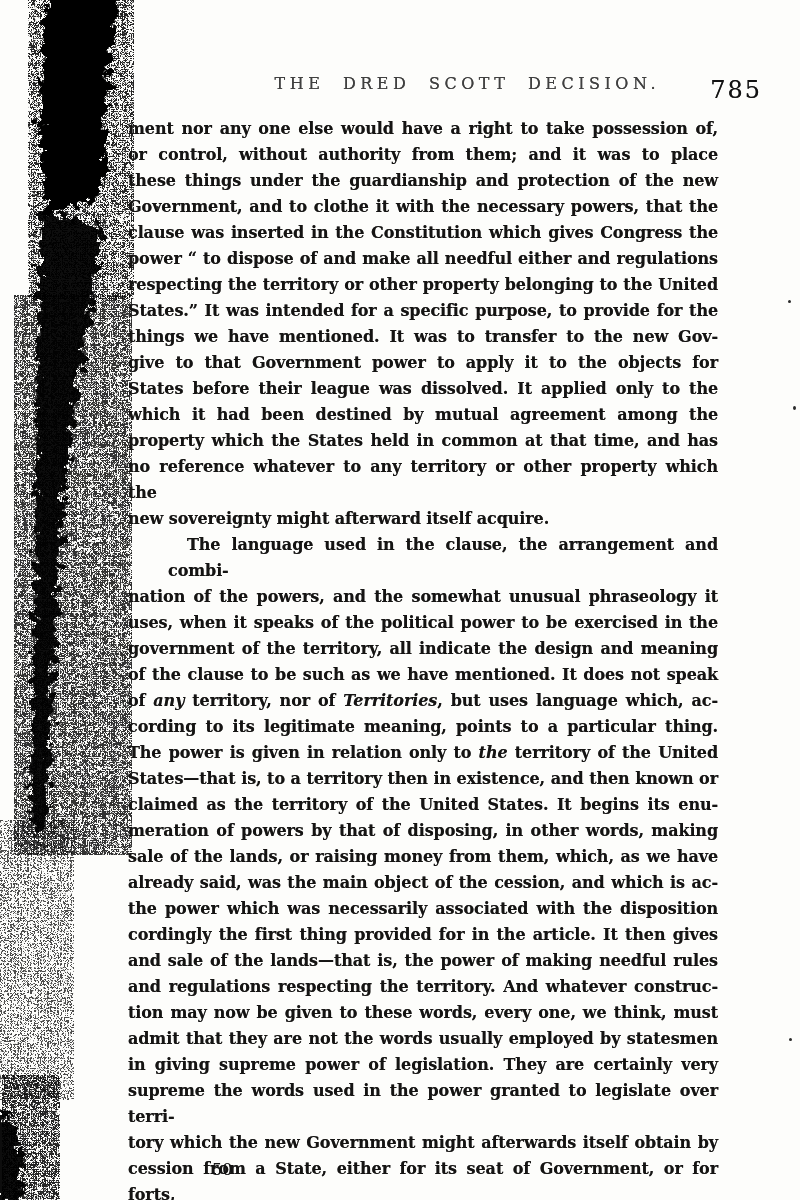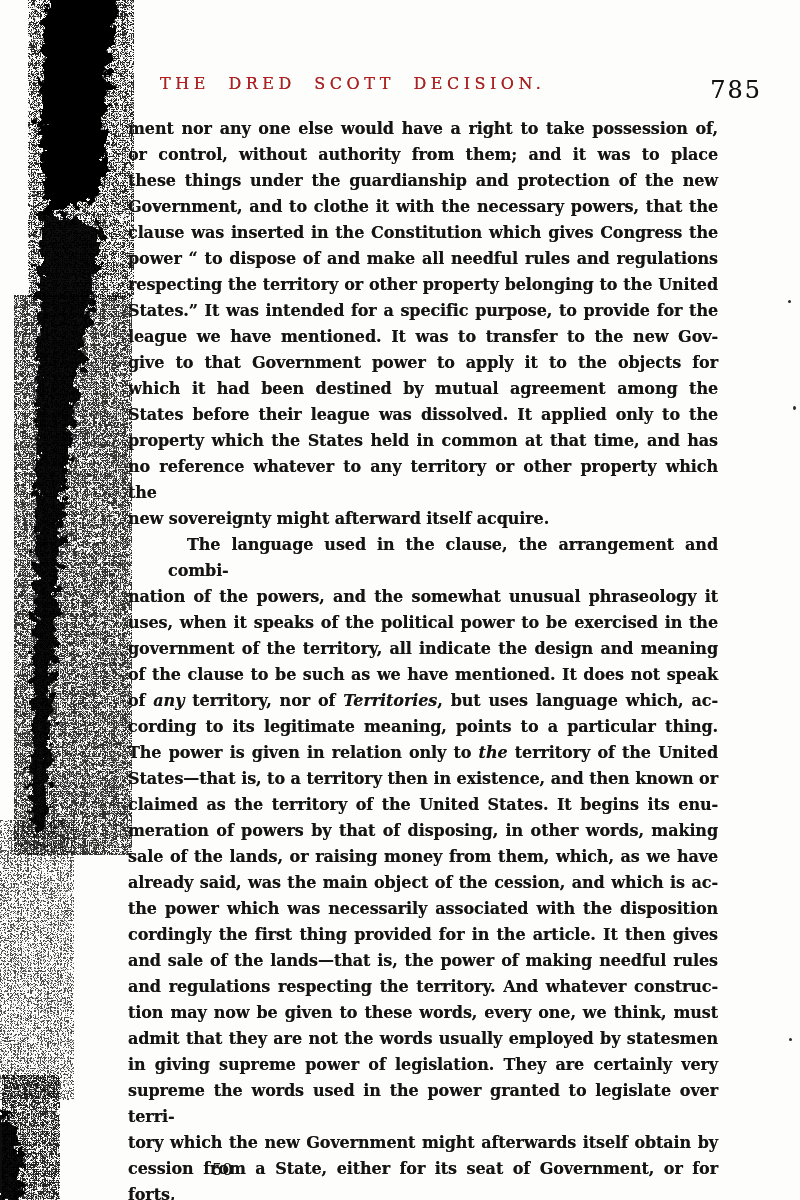--- a/index.html
+++ b/index.html
@@ -4,23 +4,23 @@
 <style>
   html,body { margin:0; padding:0; background:#e8e8e8; }
   #page {
     position:relative; width:800px; height:1200px;
     background:#fdfdfb; overflow:hidden;
     font-family:"DejaVu Serif", serif; color:#151413;
   }
   
   #header { position:absolute; top:74px; left:0; width:800px; height:30px; }
   #running-title {
-    position:absolute; left:120px; width:540px; text-align:left;
+    position:absolute; left:120px; width:540px; text-align:right;
     font-size:16px; letter-spacing:4.5px; word-spacing:9px;
-    color:#b91c1c; text-shadow:0 0 .4px rgba(0,0,0,.65); white-space:nowrap;margin-left:40px;
+    color:#404040; text-shadow:0 0 .4px rgba(0,0,0,.65); white-space:nowrap;
   }
   #page-number {
     position:absolute; top:2px; right:38px; font-size:24px; letter-spacing:2px;
     color:#121212; text-shadow:0 0 .4px rgba(0,0,0,.6);
   }
   
   #body-text {
     position:absolute; top:116px; left:128px; width:590px;
     font-size:16px; line-height:26px; letter-spacing:-0.1px;
     text-shadow:0 0 .4px rgba(10,10,10,.6);
@@ -83,27 +83,27 @@
     <div id="running-title">THE DRED SCOTT DECISION.</div>
     <div id="page-number">785</div>
   </div>
 
   <div id="body-text">
       <div class="line"><span>ment nor any one else would have a right to take possession of,</span></div>
       <div class="line"><span>or control, without authority from them; and it was to place</span></div>
       <div class="line"><span>these things under the guardianship and protection of the new</span></div>
       <div class="line"><span>Government, and to clothe it with the necessary powers, that the</span></div>
       <div class="line"><span>clause was inserted in the Constitution which gives Congress the</span></div>
-      <div class="line"><span>power “ to dispose of and make all needful rules and regulations</span></div>
+      <div class="line"><span>power “ to dispose of and make all needful either and regulations</span></div>
       <div class="line"><span>respecting the territory or other property belonging to the United</span></div>
       <div class="line"><span>States.” It was intended for a specific purpose, to provide for the</span></div>
-      <div class="line"><span>league we have mentioned. It was to transfer to the new Gov-</span></div>
+      <div class="line"><span>things we have mentioned. It was to transfer to the new Gov-</span></div>
       <div class="line"><span>give to that Government power to apply it to the objects for</span></div>
+      <div class="line"><span>States before their league was dissolved. It applied only to the</span></div>
       <div class="line"><span>which it had been destined by mutual agreement among the</span></div>
-      <div class="line"><span>States before their league was dissolved. It applied only to the</span></div>
       <div class="line"><span>property which the States held in common at that time, and has</span></div>
       <div class="line"><span>no reference whatever to any territory or other property which the</span></div>
       <div class="line last"><span>new sovereignty might afterward itself acquire.</span></div>
       <div class="line indent"><span>The language used in the clause, the arrangement and combi-</span></div>
       <div class="line"><span>nation of the powers, and the somewhat unusual phraseology it</span></div>
       <div class="line"><span>uses, when it speaks of the political power to be exercised in the</span></div>
       <div class="line"><span>government of the territory, all indicate the design and meaning</span></div>
       <div class="line"><span>of the clause to be such as we have mentioned. It does not speak</span></div>
       <div class="line"><span>of </span><span class="it">any</span><span> territory, nor of </span><span class="it">Territories</span><span>, but uses language which, ac-</span></div>
       <div class="line"><span>cording to its legitimate meaning, points to a particular thing.</span></div>

